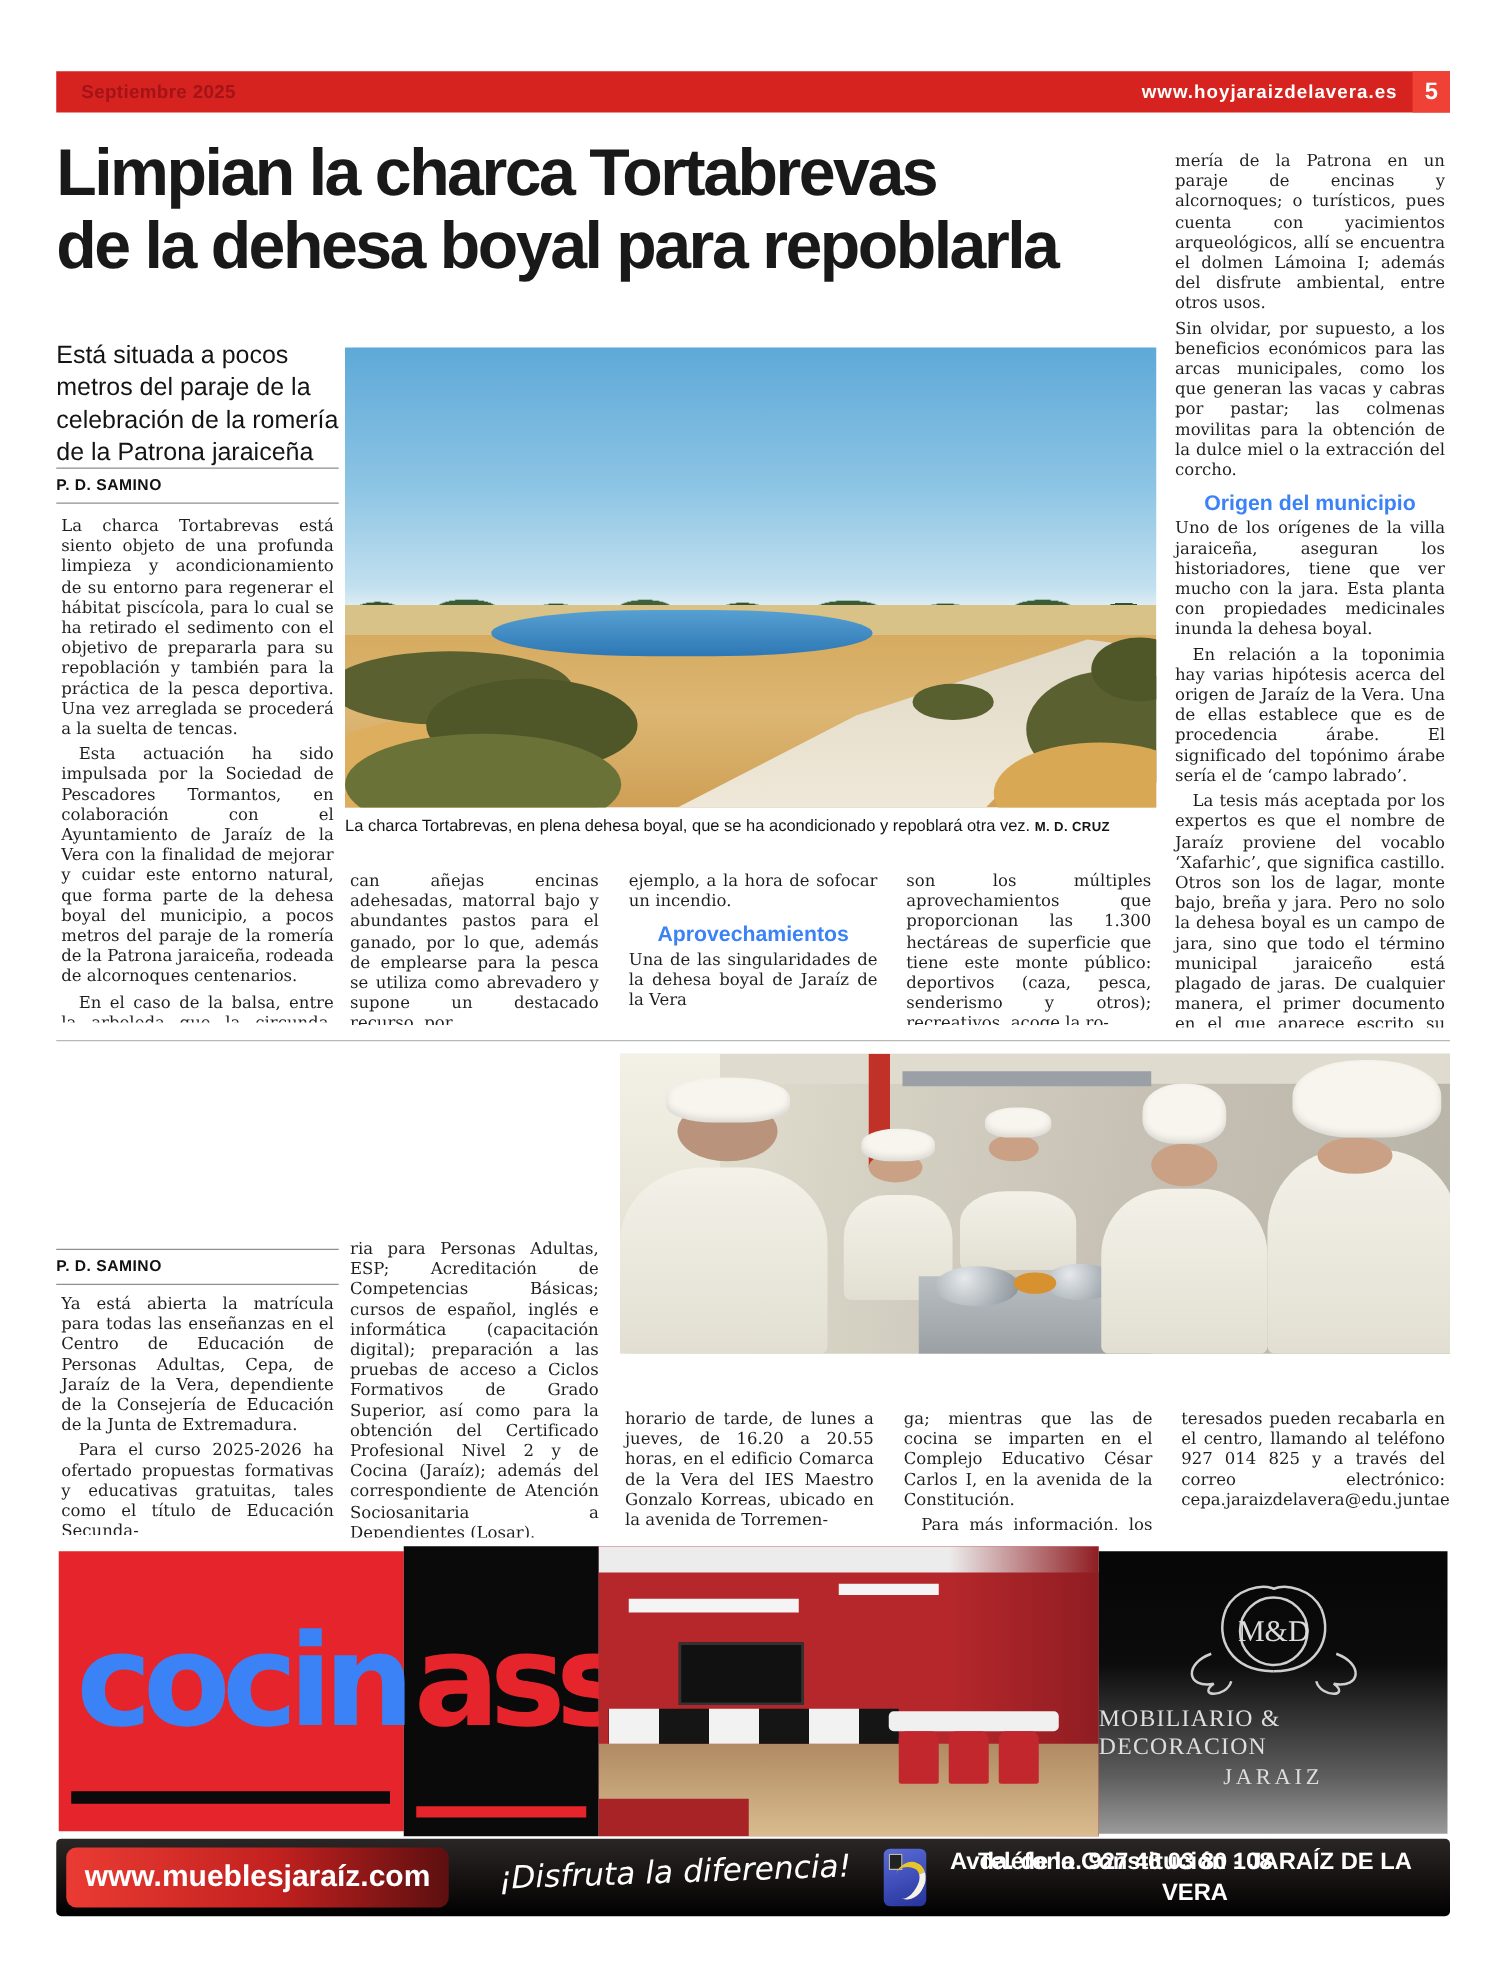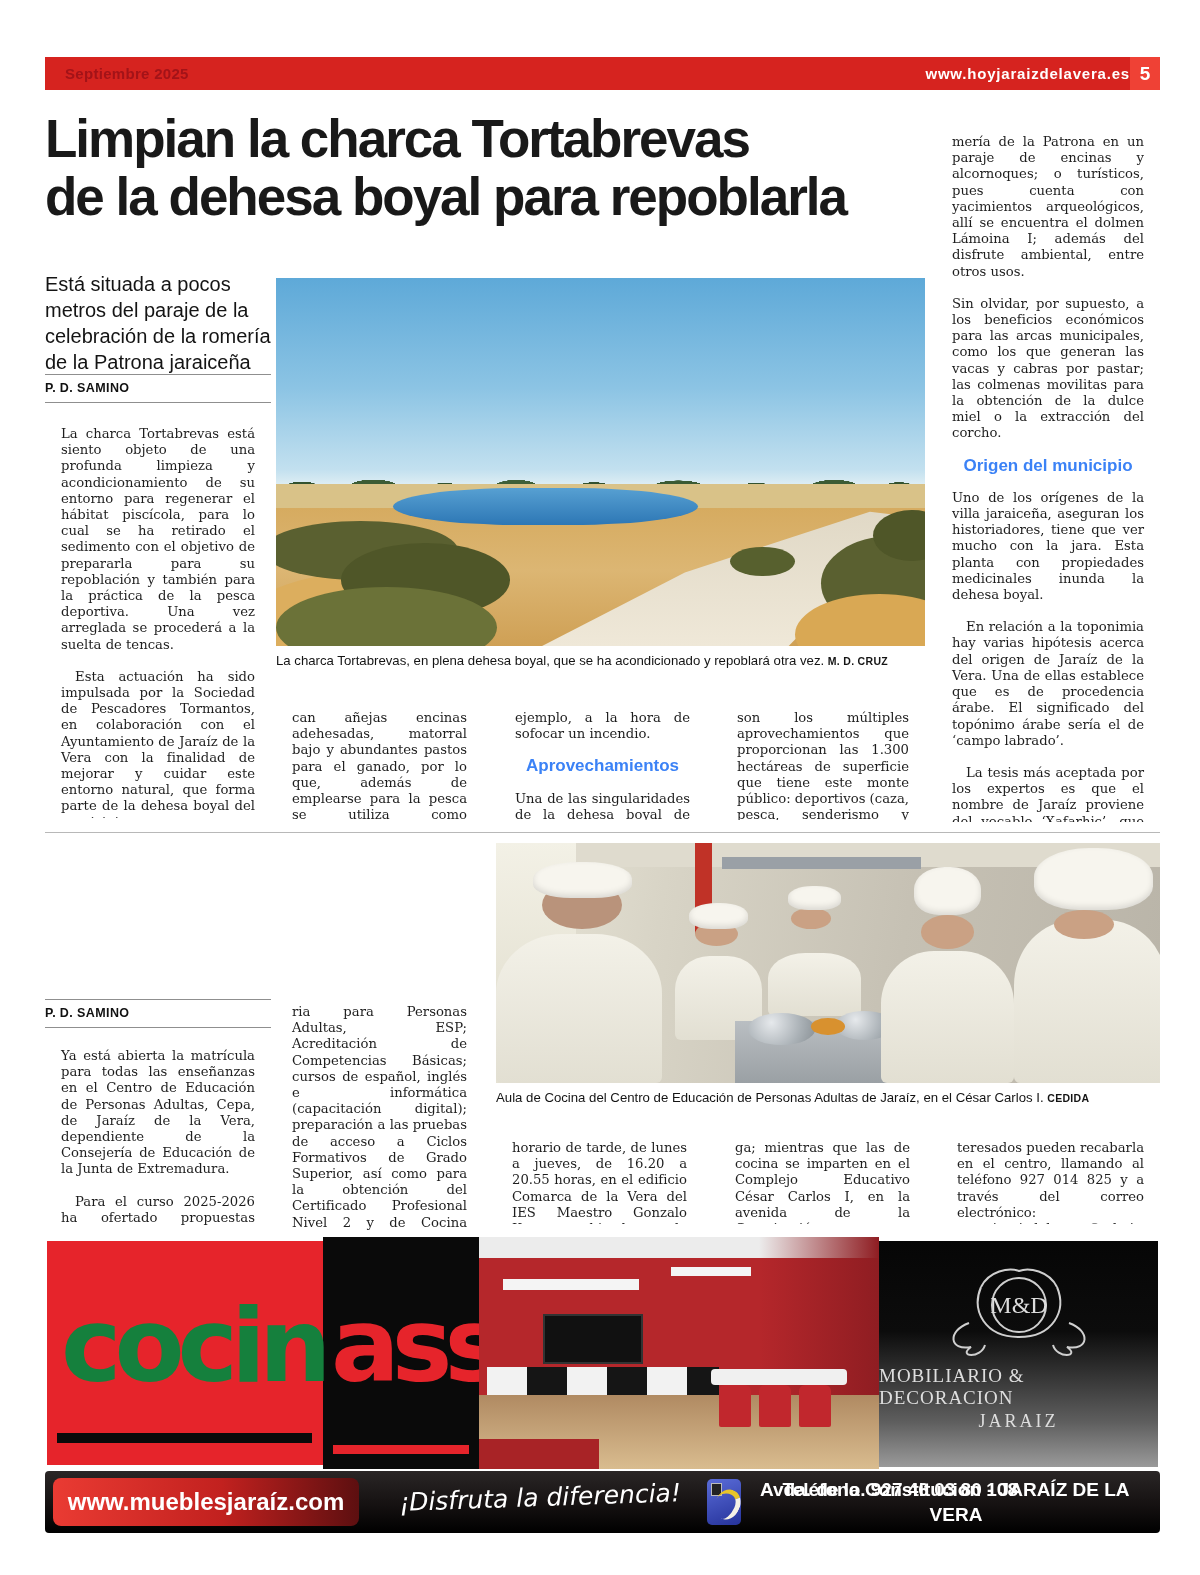--- a/index.html
+++ b/index.html
@@ -3,40 +3,40 @@
 <meta charset="utf-8">
 <style>
   html,body{margin:0;padding:0;background:#fff}
   #page{position:relative;width:1200px;height:1575px;background:#fff;overflow:hidden;
         font-family:"Liberation Sans",sans-serif;color:#1c1c1c}
   .abs{position:absolute}
 
   
   .masthead{left:45px;top:57px;width:1115px;height:33px;background:#d6231f;display:flex;align-items:center}
   .m-date{color:#a31318;font-weight:bold;font-size:15px;padding-left:20px;letter-spacing:.3px}
-  .m-site{margin-left:auto;color:#fff;font-weight:bold;font-size:15px;letter-spacing:.8px;padding-right:0}
+  .m-site{margin-left:auto;color:#fff;font-weight:bold;font-size:15px;letter-spacing:.8px;padding-right:12px}
   .m-page{width:30px;height:33px;background:#ef4135;color:#fff;font-weight:bold;font-size:19px;
           display:flex;align-items:center;justify-content:center}
 
   
   .hl{font-weight:700;color:#191919;letter-spacing:-2px;margin:0}
   .hl1{left:45px;top:110px;width:895px;font-size:53px;line-height:58px}
   .hl2{left:45px;top:842px;width:470px;font-size:45px;line-height:50px;letter-spacing:-2.2px}
 
   .standfirst{left:45px;top:271px;width:234px;font-size:20px;line-height:26px;color:#141414}
 
   .byline{border-top:1px solid #8f8f8f;border-bottom:1px solid #8f8f8f;padding:6px 0 7px;
           font-size:12.5px;font-weight:bold;letter-spacing:.4px;color:#111;background:#fff}
   .byline1{left:45px;top:374px;width:226px}
   .byline2{left:45px;top:999px;width:226px}
 
   
   .bodycol{font-family:"DejaVu Serif",serif;font-size:13.2px;line-height:16.2px;text-align:justify;
            color:#1e1e1e;overflow:hidden;hyphens:manual}
-  .bodycol p{margin:16px}
+  .bodycol p{margin:4px}
   .bodycol p.ind{text-indent:14px}
   .sechead{font-family:"Liberation Sans",sans-serif;font-weight:bold;font-size:17px;
            margin:10px 0 3px;color:#3b82f6;text-align:center}
 
   .a1c1{left:45px;top:410px;width:226px;height:408px}
   .a1c2{left:276px;top:694px;width:207px;height:126px}
   .a1c3{left:499px;top:694px;width:207px;height:126px}
   .a1c4{left:721px;top:694px;width:204px;height:126px}
   .a1c5{left:936px;top:118px;width:224px;height:704px}
 
@@ -115,21 +115,21 @@
   .p2-pot2{left:51%;bottom:18%;width:9%;height:12%;border-radius:50%;
            background:radial-gradient(circle at 35% 30%,#e6e9ec,#aab1b6 60%,#878e93)}
   .p2-food{left:47.5%;bottom:20%;width:5%;height:7%;background:#d8912f;border-radius:50%}
 
   
   .ad{left:45px;top:1237px;width:1115px;height:296px}
   .ad div{position:absolute}
   .ad-red{left:2px;top:4px;width:276px;height:224px;background:#e6242b}
   .ad-blacksq{left:278px;top:0;width:156px;height:232px;background:#0a0a0a}
   .ad-word{left:16px;top:58px;font-family:"DejaVu Sans",sans-serif;font-weight:bold;font-size:102px;
-           letter-spacing:-7px;color:#15803d;line-height:1}
+           letter-spacing:-7px;color:#3b82f6;line-height:1}
   .ad-word2{left:286px;top:58px;font-family:"DejaVu Sans",sans-serif;font-weight:bold;font-size:102px;
             letter-spacing:-8px;color:#e6242b;line-height:1}
   .ad-ub1{left:12px;top:196px;width:255px;height:10px;background:#0a0a0a}
   .ad-ub2{left:288px;top:208px;width:136px;height:9px;background:#e6242b}
   .ad-room{left:434px;top:0;width:400px;height:232px;overflow:hidden;background:#b5272b}
   .r-ceil{left:0;top:0;width:100%;height:9%;background:#ececec}
   .r-shade{right:0;top:0;width:30%;height:100%;background:linear-gradient(90deg,transparent,#8f1d22)}
   .r-shelf1{left:6%;top:18%;width:34%;height:5%;background:#f4f4f4}
   .r-shelf2{left:48%;top:13%;width:20%;height:4%;background:#f4f4f4}
   .r-tv{left:16%;top:33%;width:24%;height:20%;background:#111;border:2px solid #333}
@@ -268,24 +268,20 @@
     <div class="face p2-faceD"></div>
     <div class="hat p2-hatD"></div>
     <div class="coat p2-coatA"></div>
     <div class="p2-headA"></div>
     <div class="hat p2-hatA"></div>
     <div class="coat p2-coatE"></div>
     <div class="face p2-faceE"></div>
     <div class="hat p2-hatE"></div>
   </div>
 
-  <div class="abs caption cap2">
-    <span>Aula de Cocina del Centro de Educación de Personas Adultas de Jaraíz, en el César Carlos I.</span>
-    <span class="credit">CEDIDA</span>
-  </div>
 
   <div class="abs bodycol a2c3">
     <p>horario de tarde, de lunes a jueves, de 16.20 a 20.55 horas, en el edificio Comarca de la Vera del IES Maestro Gonzalo Korreas, ubicado en la avenida de Torremen-</p>
   </div>
 
   <div class="abs bodycol a2c4">
     <p>ga; mientras que las de cocina se imparten en el Complejo Educativo César Carlos I, en la avenida de la Constitución.</p>
     <p class="ind">Para más información, los in-</p>
   </div>
 

